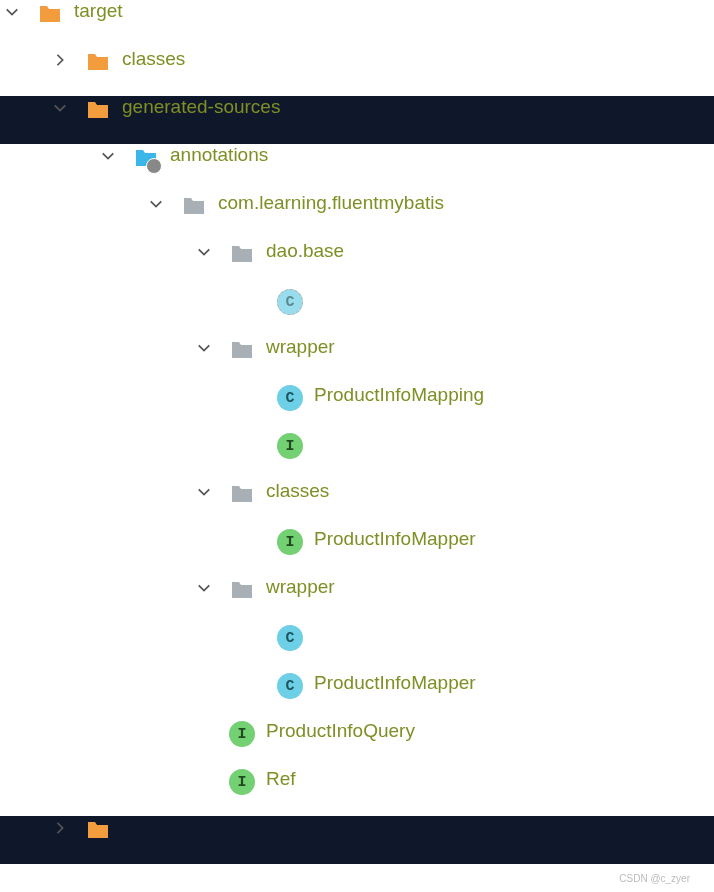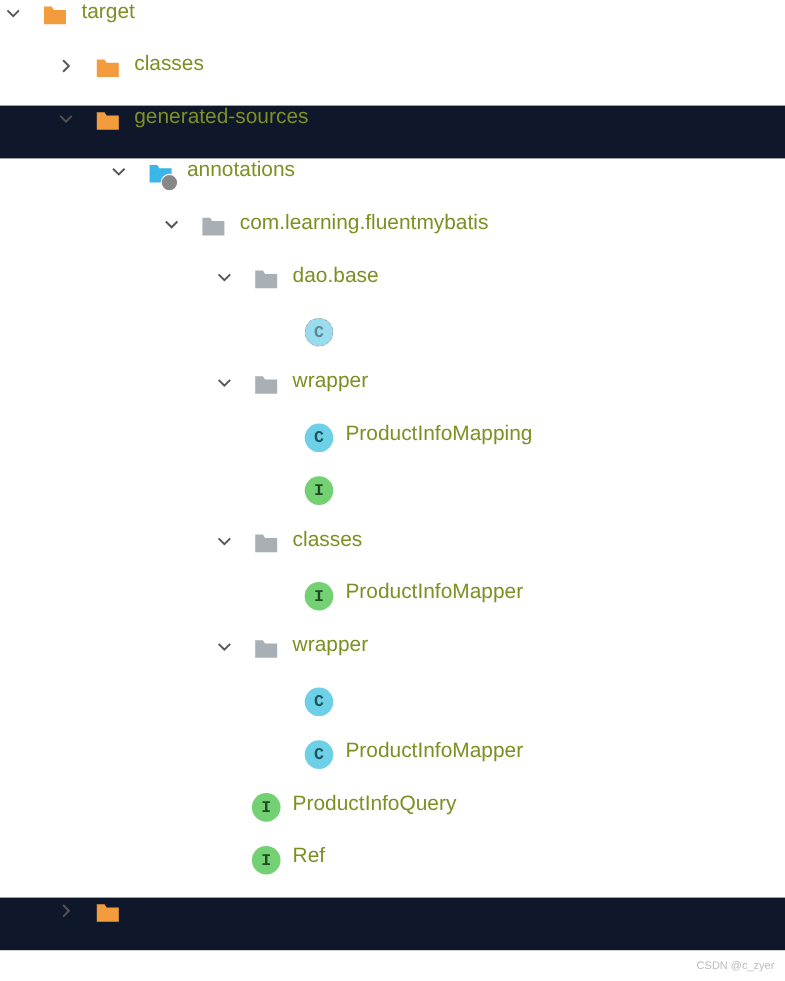--- a/index.html
+++ b/index.html
@@ -64,21 +64,21 @@
       justify-content: center;
       font-weight: 600;
       font-size: 15px;
       font-family: "Courier New", monospace;
     }
     .circle-c { background: #6dd0e6; color: #1a5560; }
     .circle-i { background: #73d073; color: #224822; }
     .circle-faded { opacity: 0.7; border: 1px dashed #888; }
     .watermark {
       position: fixed;
-      right: 10px;
+      right: 24px;
       font-size: 10px;
       color: #bbb;
       font-family: Arial, sans-serif;
     }
     .watermark-bottom { bottom: 8px; }
     .gear-overlay {
       position: relative;
     }
     .gear-overlay::after {
       content: '';

